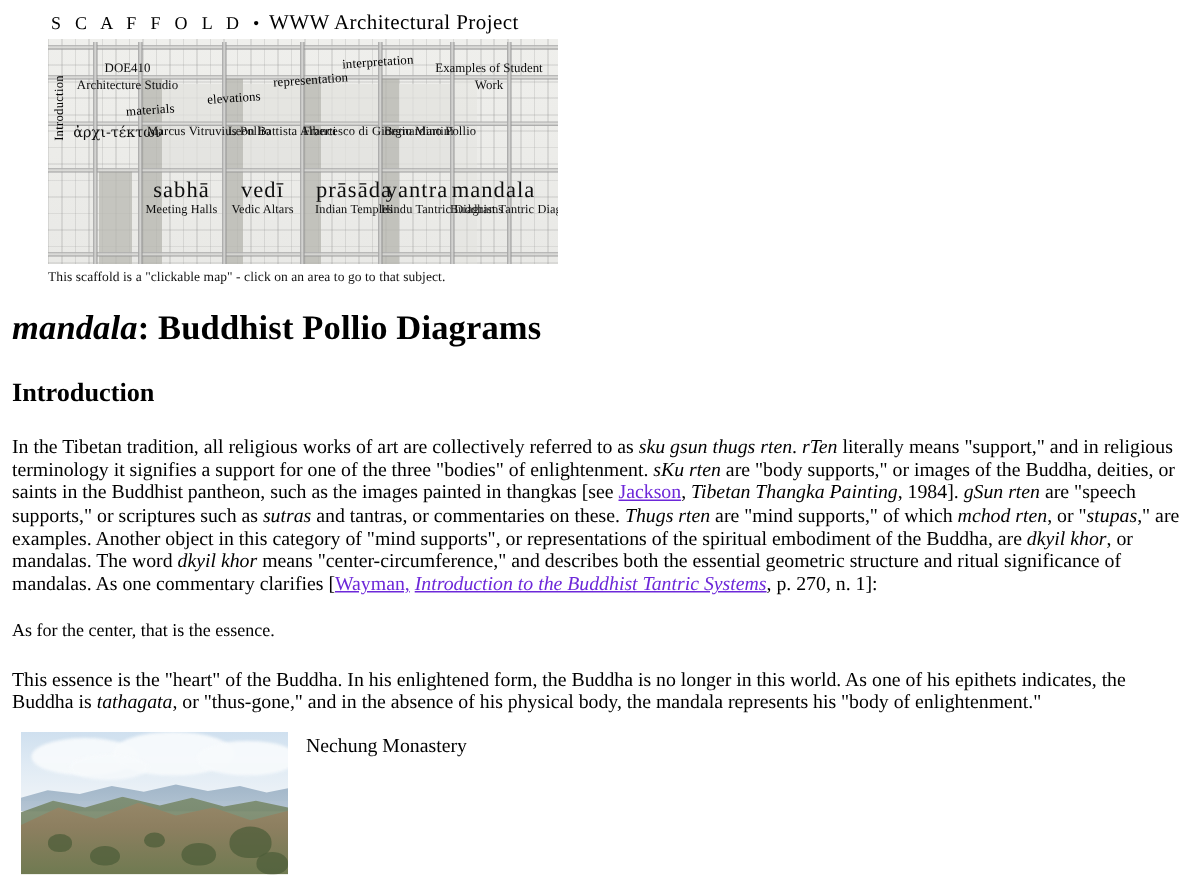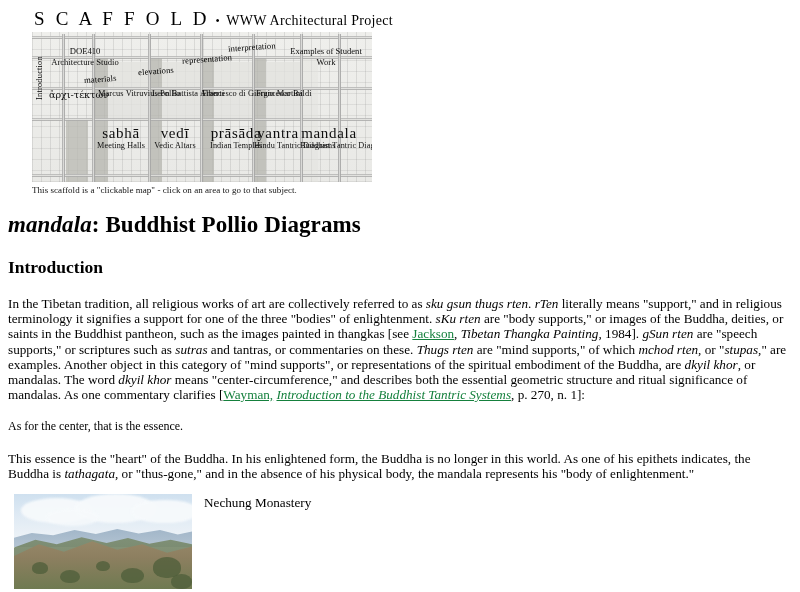--- a/index.html
+++ b/index.html
@@ -23,21 +23,21 @@
   
   .banner {
     font-family: "Liberation Serif", "DejaVu Serif", serif;
     font-size: 14px;
     letter-spacing: 0.5px;
     padding: 2px 0 2px 26px;
     white-space: nowrap;
   }
   .banner .scaffold-word {
     letter-spacing: 3.2px;
-    font-size: 19px;
+    font-size: 12px;
   }
   .banner .bullet {
     padding: 0 6px;
     font-size: 12px;
   }
   .banner .tagline {
     font-size: 14px;
     letter-spacing: 0.3px;
   }
 
@@ -179,21 +179,21 @@
     text-align: left;
   }
   p.body.tight { margin-top: 16px; }
   .quote {
     font-size: 12px;
     line-height: 15.2px;
     margin: 17px 0 0 0;
   }
   i, .ital { font-style: italic; }
   a.link {
-    color: #15803d;
+    color: #6d28d9;
     text-decoration: underline;
   }
   a.link.ital { }
 
   
   .photo-row {
     margin-top: 13px;
     display: flex;
     align-items: flex-start;
   }
@@ -315,21 +315,21 @@
     <div class="cell" style="left:66px;  top:58px; width:50px;">
       <span class="name">Marcus Vitruvius Pollio</span>
     </div>
     <div class="cell" style="left:120px; top:58px; width:48px;">
       <span class="name">Leon Battista Alberti</span>
     </div>
     <div class="cell" style="left:170px; top:58px; width:52px;">
       <span class="name">Francesco di Giorgio Martini</span>
     </div>
     <div class="cell" style="left:224px; top:58px; width:48px;">
-      <span class="name">Francesco Baldi</span>
+      <span class="name">Bernardino Pollio</span>
     </div>
 
     <div class="cell" style="left:62px;  top:94px; width:54px;">
       <span class="term">sabhā</span>
       <span class="gloss">Meeting Halls</span>
     </div>
     <div class="cell" style="left:118px; top:94px; width:50px;">
       <span class="term">vedī</span>
       <span class="gloss">Vedic Altars</span>
     </div>

